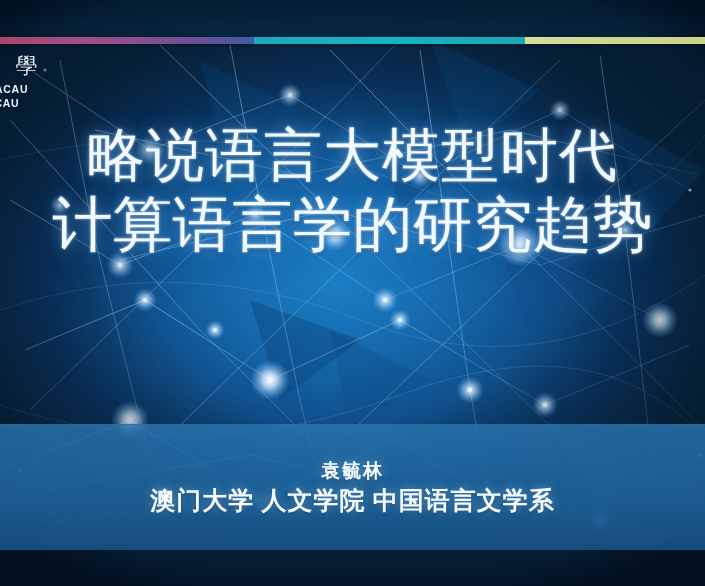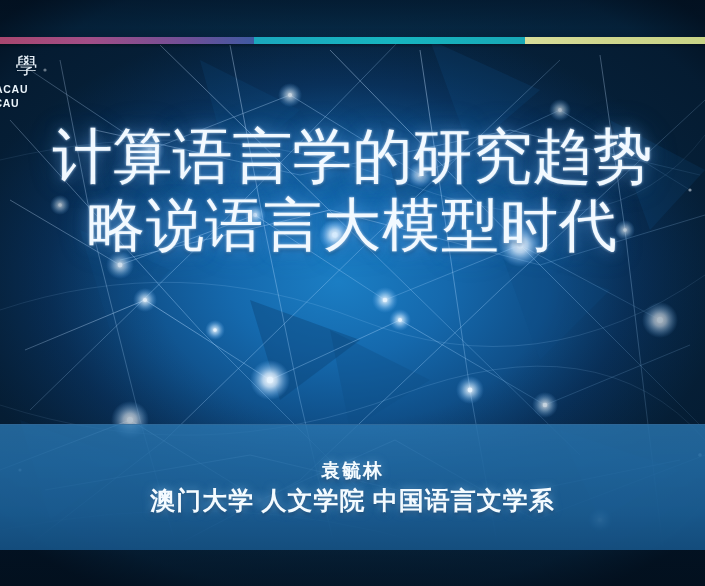--- a/index.html
+++ b/index.html
@@ -256,22 +256,22 @@
   </div>
   <div class="accent-shadow"></div>
 
   <div class="logo">
     <div class="logo-cn">大 學</div>
     <div class="logo-en1">DE MACAU</div>
     <div class="logo-en2">F MACAU</div>
   </div>
 
   <div class="title-block">
+    <div class="title-line l1">略说语言大模型时代</div>
     <div class="title-line l2">计算语言学的研究趋势</div>
-    <div class="title-line l1">略说语言大模型时代</div>
   </div>
 
   <div class="band">
     <div class="band-inner">
       <div class="author">袁毓林</div>
       <div class="affiliation">澳门大学  人文学院  中国语言文学系</div>
     </div>
   </div>
 
 </div>

